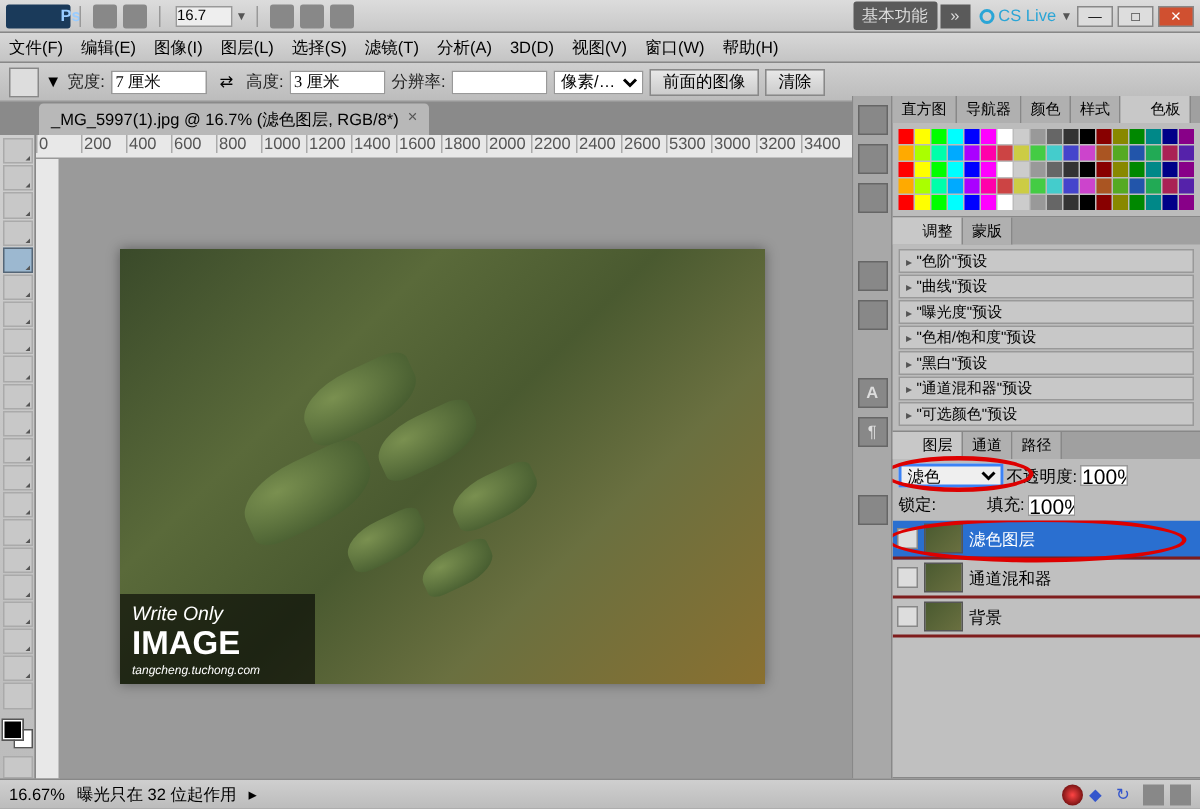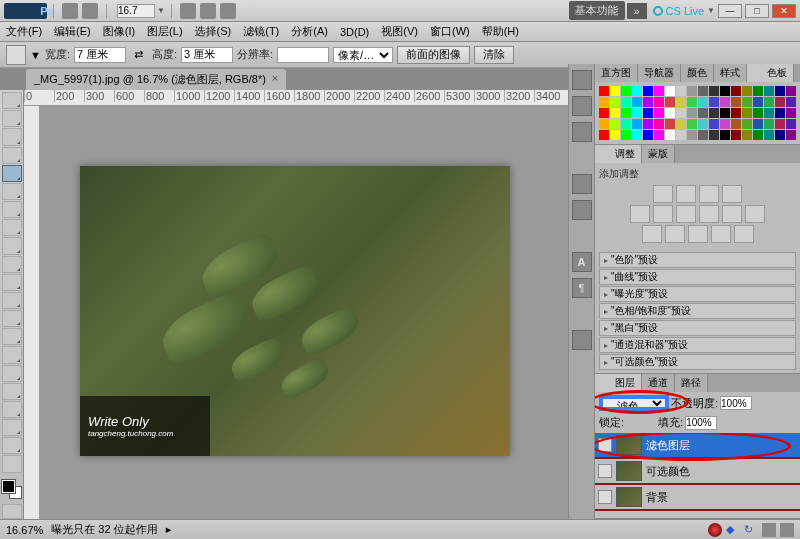--- a/index.html
+++ b/index.html
@@ -21,21 +21,21 @@
 .titlebar .close { background:#d05030; color:#fff; }
 
 
 .menubar { height:20px; background:linear-gradient(#d8d8d8,#c4c4c4); display:flex; align-items:center; border-bottom:1px solid #888; }
 .menubar span { padding:0 6px; cursor:default; }
 
 
 .optbar { height:26px; background:linear-gradient(#cfcfcf,#bcbcbc); display:flex; align-items:center; padding:0 6px; gap:4px; border-bottom:1px solid #999; }
 .optbar .crop-ic { width:20px; height:20px; border:1px solid #888; background:#ddd; }
 .optbar label { color:#222; }
-.optbar input { width:52px; height:16px; border:1px solid #999; background:#fff; padding:0 2px; }
+.optbar input { width:64px; height:16px; border:1px solid #999; background:#fff; padding:0 2px;font-family:Liberation Serif, serif; }
 .optbar .swap { width:18px; height:18px; display:flex; align-items:center; justify-content:center; }
 .optbar select { height:16px; border:1px solid #999; background:#fff; width:60px; }
 .optbar button { height:18px; padding:0 8px; border:1px solid #888; background:linear-gradient(#e8e8e8,#ccc); }
 
 
 .tabrow { height:22px; background:#8a8a8a; display:flex; align-items:end; padding-left:26px; }
 .tabrow .tab { background:#b8b8b8; padding:3px 8px; border-radius:3px 3px 0 0; display:flex; gap:6px; }
 .tabrow .x { color:#555; }
 
 
@@ -84,22 +84,22 @@
 .adjust .title { font-size:10px; color:#333; margin-bottom:4px; }
 .adjust .row { display:flex; gap:3px; margin:2px 0; justify-content:center; }
 .adjust .aic { width:20px; height:18px; background:#d0d0d0; border:1px solid #999; }
 
 .presets { padding:2px 4px; }
 .presets .pr { height:16px; background:#c8c8c8; border:1px solid #999; margin:1px 0; padding:0 4px; display:flex; align-items:center; font-size:10px; }
 .presets .pr::before { content:"▸"; font-size:8px; margin-right:3px; color:#555; }
 
 .layers { flex:1; display:flex; flex-direction:column; min-height:0; }
 .layers .opts { padding:3px 4px; display:flex; flex-wrap:wrap; gap:2px; align-items:center; font-size:10px; position:relative; }
-.layers .opts select { width:70px; height:16px; border:4px solid #3b82f6;padding-left:10px; }
-.layers .opts input { width:32px; height:14px; border:1px solid #999; font-size:10px; }
+.layers .opts select { width:70px; height:16px; border:2px solid #3b82f6; }
+.layers .opts input { width:32px; height:14px; border:1px solid #999; font-size:14px; }
 .layers .stack { flex:1; overflow:auto; background:#c0c0c0; }
 .lrow { height:26px; display:flex; align-items:center; border-bottom:2px solid #7f1d1d; padding:0 3px; gap:4px; font-size:10px; }
 .lrow.sel { background:#2a6fd0; color:#fff; }
 .lrow .eye { width:14px; height:14px; border:1px solid #888; background:#ddd; }
 .lrow .thumb { width:26px; height:20px; background:linear-gradient(135deg,#4a5a30,#6a7040); border:1px solid #555; }
 .redcirc { position:absolute; border:3px solid #d00; border-radius:50%; pointer-events:none; }
 
 
 .status { position:absolute; left:0; right:0; bottom:0; height:20px; background:linear-gradient(#cfcfcf,#bcbcbc); border-top:1px solid #888; display:flex; align-items:center; padding:0 6px; font-size:10px; gap:8px; }
 .status .r { margin-left:auto; display:flex; gap:4px; align-items:center; }
@@ -233,32 +233,33 @@
     <div class="tool">
         <span class="dot"></span>
       </div>
     <div class="tool"></div>
     <div class="swatch">
         <div class="bg"></div>
         <div class="fg"></div>
       </div>
     <div class="qm"></div>
   </div>
-  <div class="ruler-h" id="ruler-h"><span>0</span><span>200</span><span>300</span><span>600</span><span>800</span><span>1000</span><span>1200</span><span>1400</span><span>1600</span><span>1800</span><span>2000</span><span>2200</span><span>2400</span><span>2600</span><span>5300</span><span>3000</span><span>3200</span><span>3400</span></div>
+  <div class="ruler-h" id="ruler-h"><span>0</span><span>200</span><span>400</span><span>600</span><span>800</span><span>1000</span><span>1200</span><span>1400</span><span>1600</span><span>1800</span><span>2000</span><span>2200</span><span>2400</span><span>2600</span><span>5300</span><span>3000</span><span>3200</span><span>3400</span></div>
   <div class="ruler-v"></div>
   <div class="canvaswrap">
     <div class="canvas">
       <div class="leaf l1"></div>
         <div class="leaf l2"></div>
         <div class="leaf l3"></div>
       <div class="leaf l4"></div>
         <div class="leaf l5"></div>
         <div class="leaf l6"></div>
       <div class="wm">
         <div style="font-size:13px">Write Only</div>
+        <div class="big">IMAGE</div>
         <div class="sm">tangcheng.tuchong.com</div>
       </div>
     </div>
   </div>
 </div>
 
 <div class="right">
   <div class="dock">
     <div class="dockic"></div>
     <div class="dockic"></div>
@@ -376,44 +377,20 @@
             <div class="sw" style="background: rgb(136, 0, 136);"></div>
           </div>
         </div>
     </div>
 
     <div class="panel">
       <div class="ptabs">
         <span class="on">调整</span>
         <span>蒙版</span>
       </div>
-      <div class="adjust">
-        <div class="title">添加调整</div>
-        <div class="row">
-          <div class="aic"></div>
-          <div class="aic"></div>
-          <div class="aic"></div>
-          <div class="aic"></div>
-        </div>
-        <div class="row">
-          <div class="aic"></div>
-          <div class="aic"></div>
-          <div class="aic"></div>
-          <div class="aic"></div>
-          <div class="aic"></div>
-          <div class="aic"></div>
-        </div>
-        <div class="row">
-          <div class="aic"></div>
-          <div class="aic"></div>
-          <div class="aic"></div>
-          <div class="aic"></div>
-          <div class="aic"></div>
-        </div>
-      </div>
       <div class="presets" id="presets">
           <div class="pr">"色阶"预设</div>
           <div class="pr">"曲线"预设</div>
           <div class="pr">"曝光度"预设</div>
           <div class="pr">"色相/饱和度"预设</div>
           <div class="pr">"黑白"预设</div>
           <div class="pr">"通道混和器"预设</div>
           <div class="pr">"可选颜色"预设</div>
         </div>
     </div>
@@ -439,21 +416,21 @@
       <div class="stack" id="layerstack" style="position:relative">
         <div class="redcirc" style="left:-4px;top:-2px;width:200px;height:30px"></div>
       <div class="lrow sel">
             <div class="eye"></div>
             <div class="thumb"></div>
             <span>滤色图层</span>
           </div>
           <div class="lrow">
             <div class="eye"></div>
             <div class="thumb"></div>
-            <span>可选颜色</span>
+            <span>通道混和器</span>
           </div>
           <div class="lrow">
             <div class="eye"></div>
             <div class="thumb"></div>
             <span>背景</span>
           </div>
         </div>
     </div>
   </div>
 </div>

